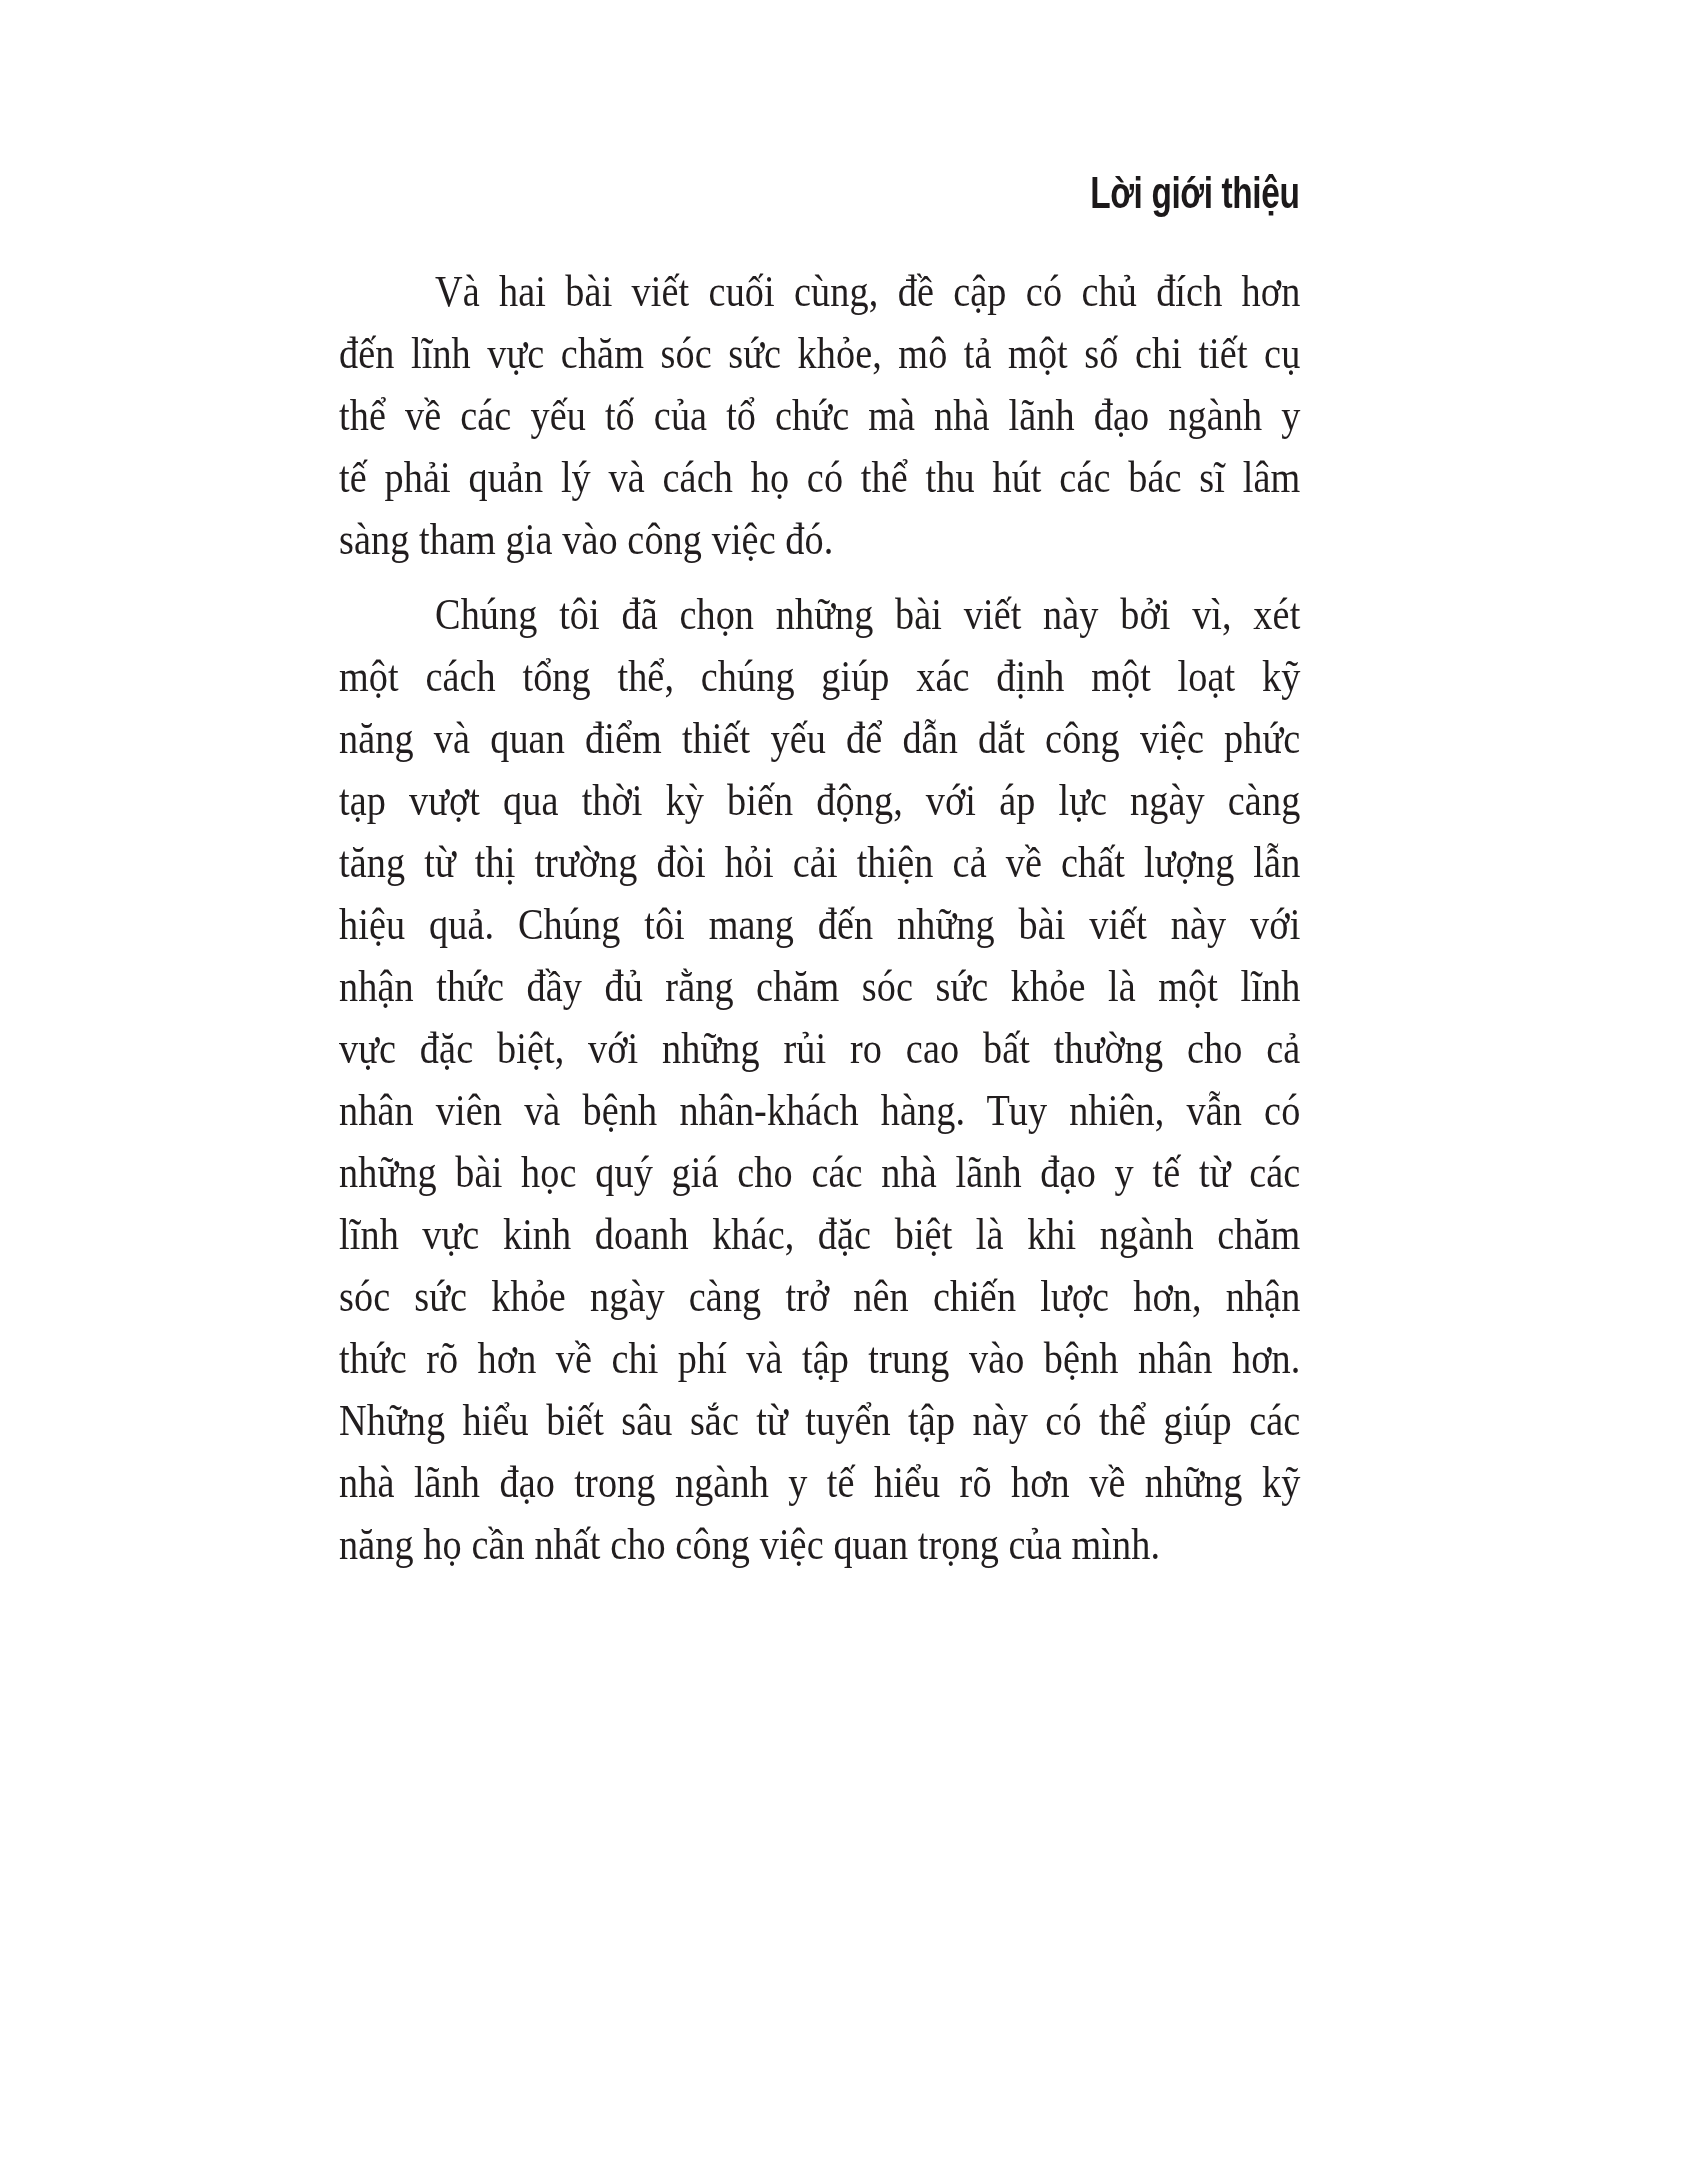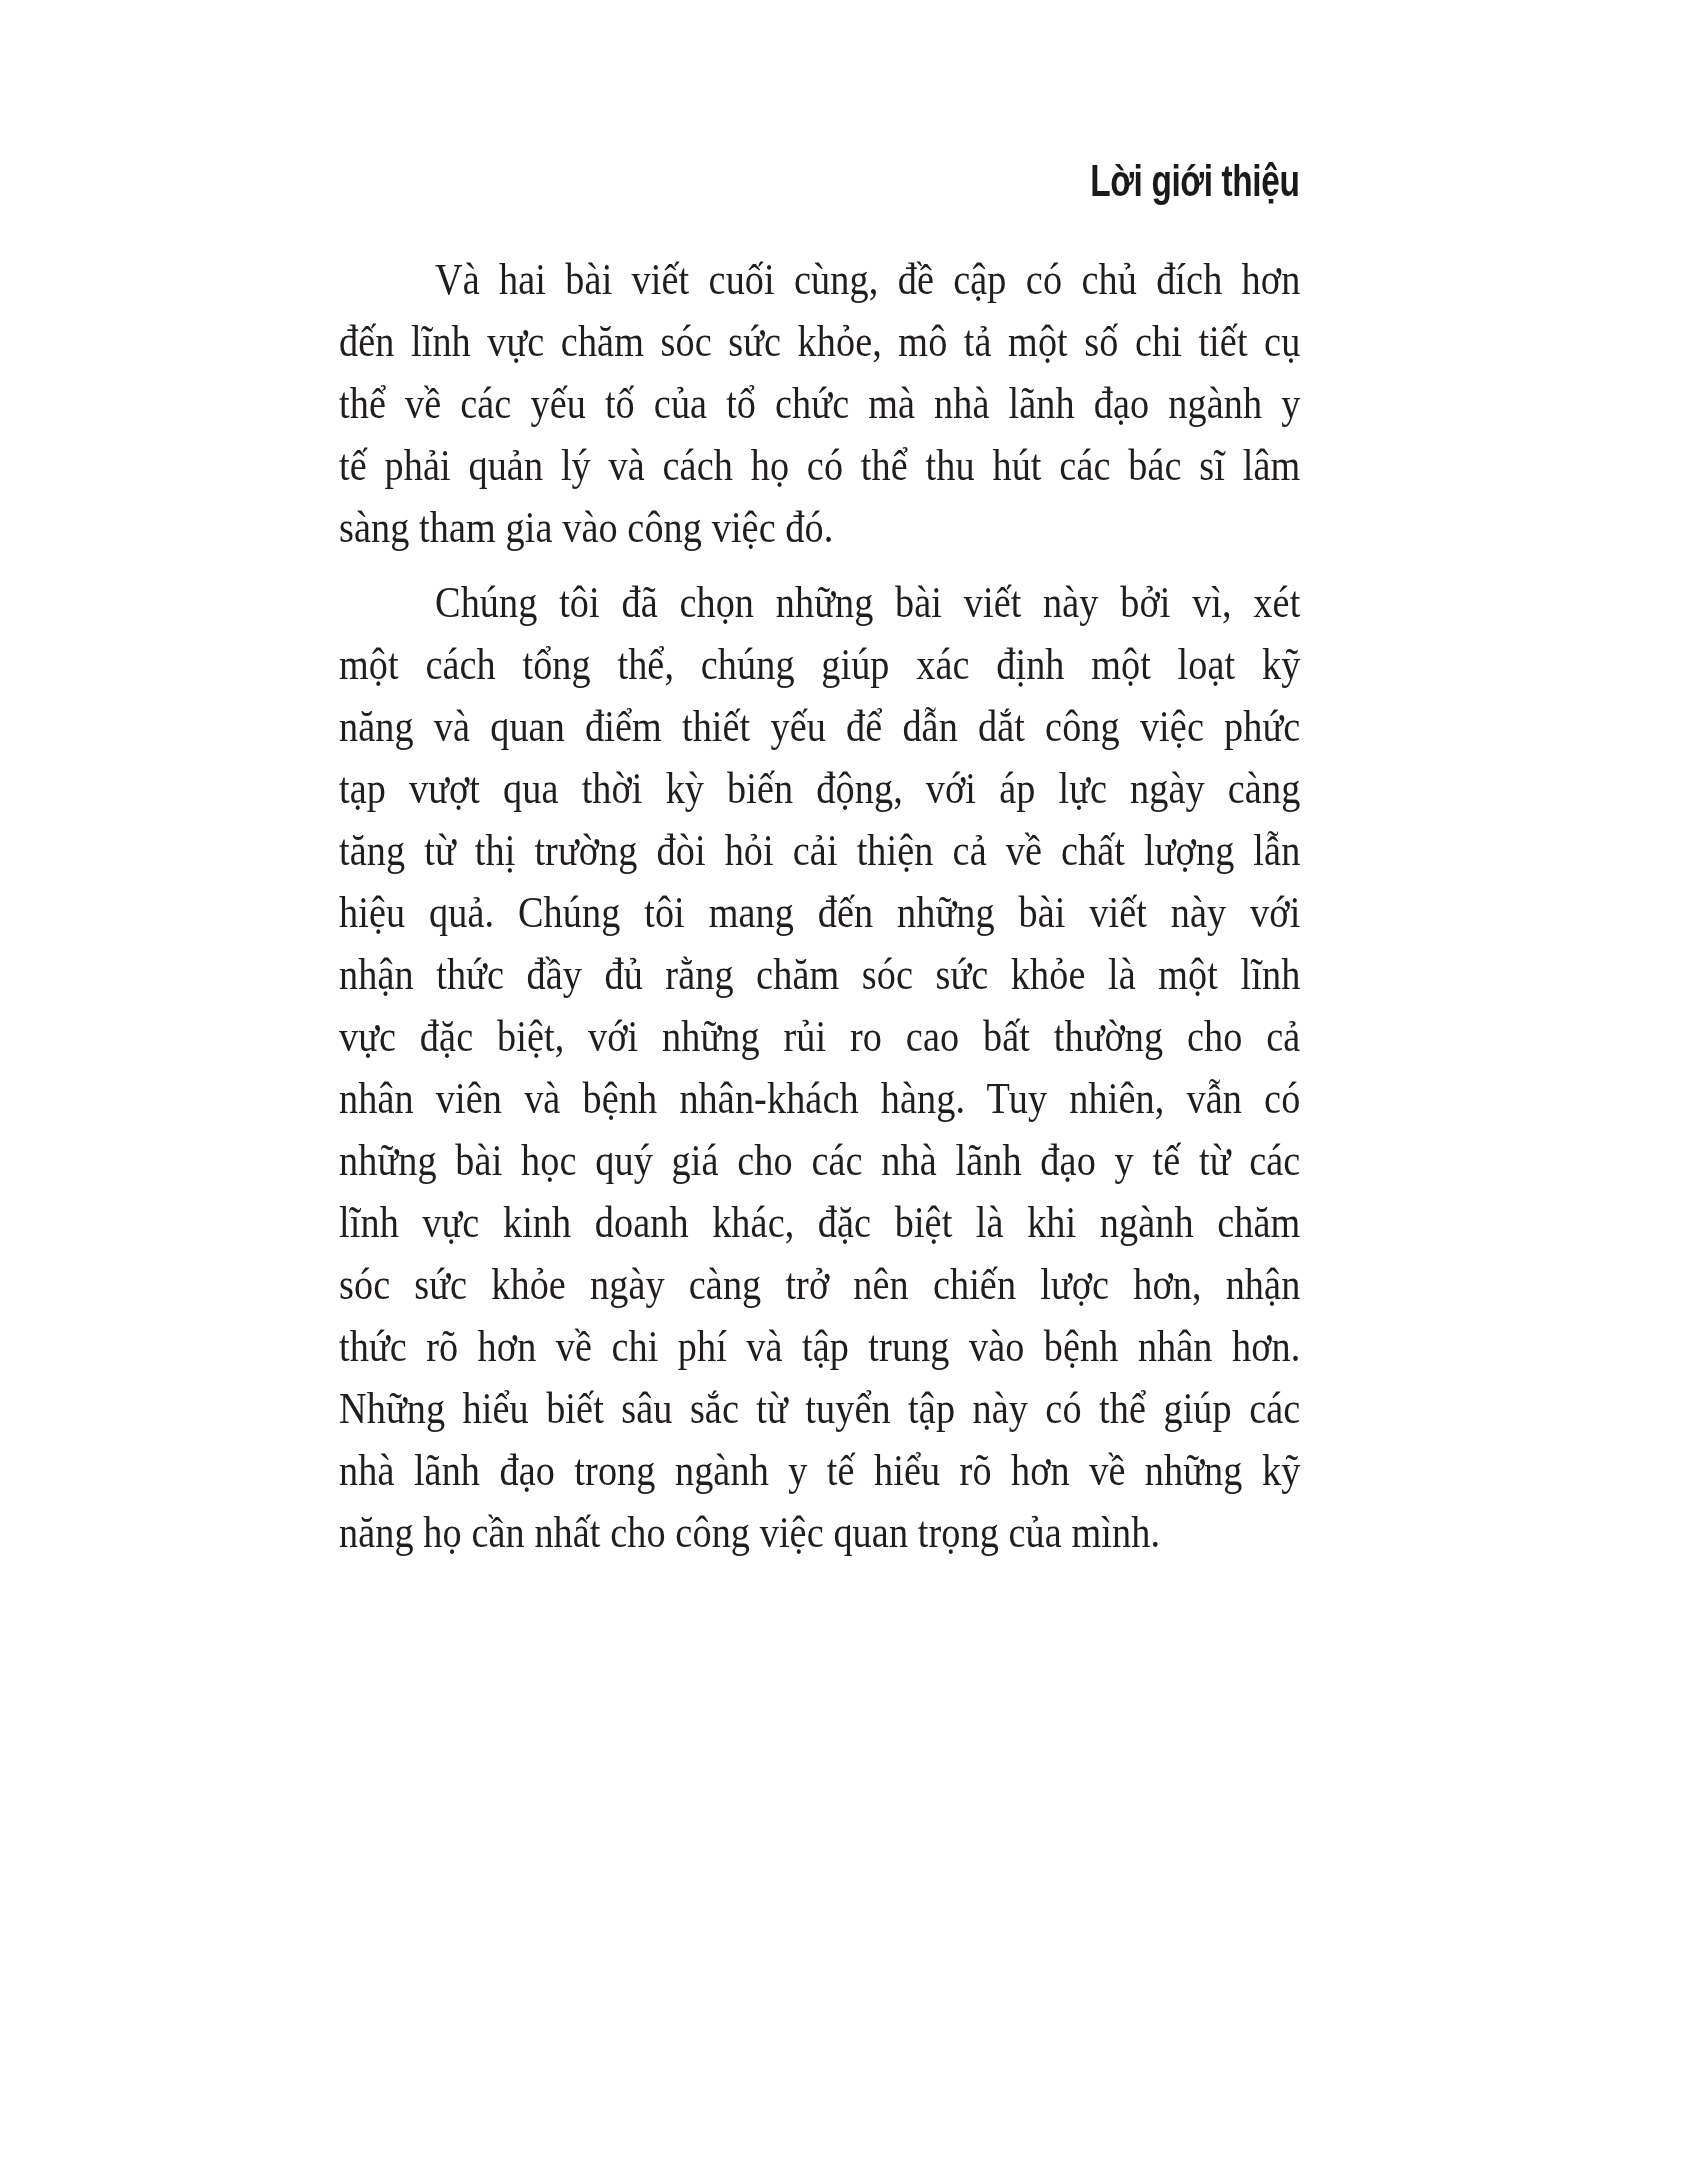--- a/index.html
+++ b/index.html
@@ -6,20 +6,21 @@
     margin: 0;
     padding: 0;
     background: #ffffff;
   }
   #page {
     position: relative;
     width: 1683px;
     height: 1606px;
     background: #ffffff;
     overflow: hidden;
+    margin-top: 12px;
   }
   
   .running-header {
     position: absolute;
     top: 156px;
     right: 383px;
     font-family: "Liberation Sans", "DejaVu Sans", sans-serif;
     font-weight: 700;
     font-size: 44px;
     color: #1c191a;

